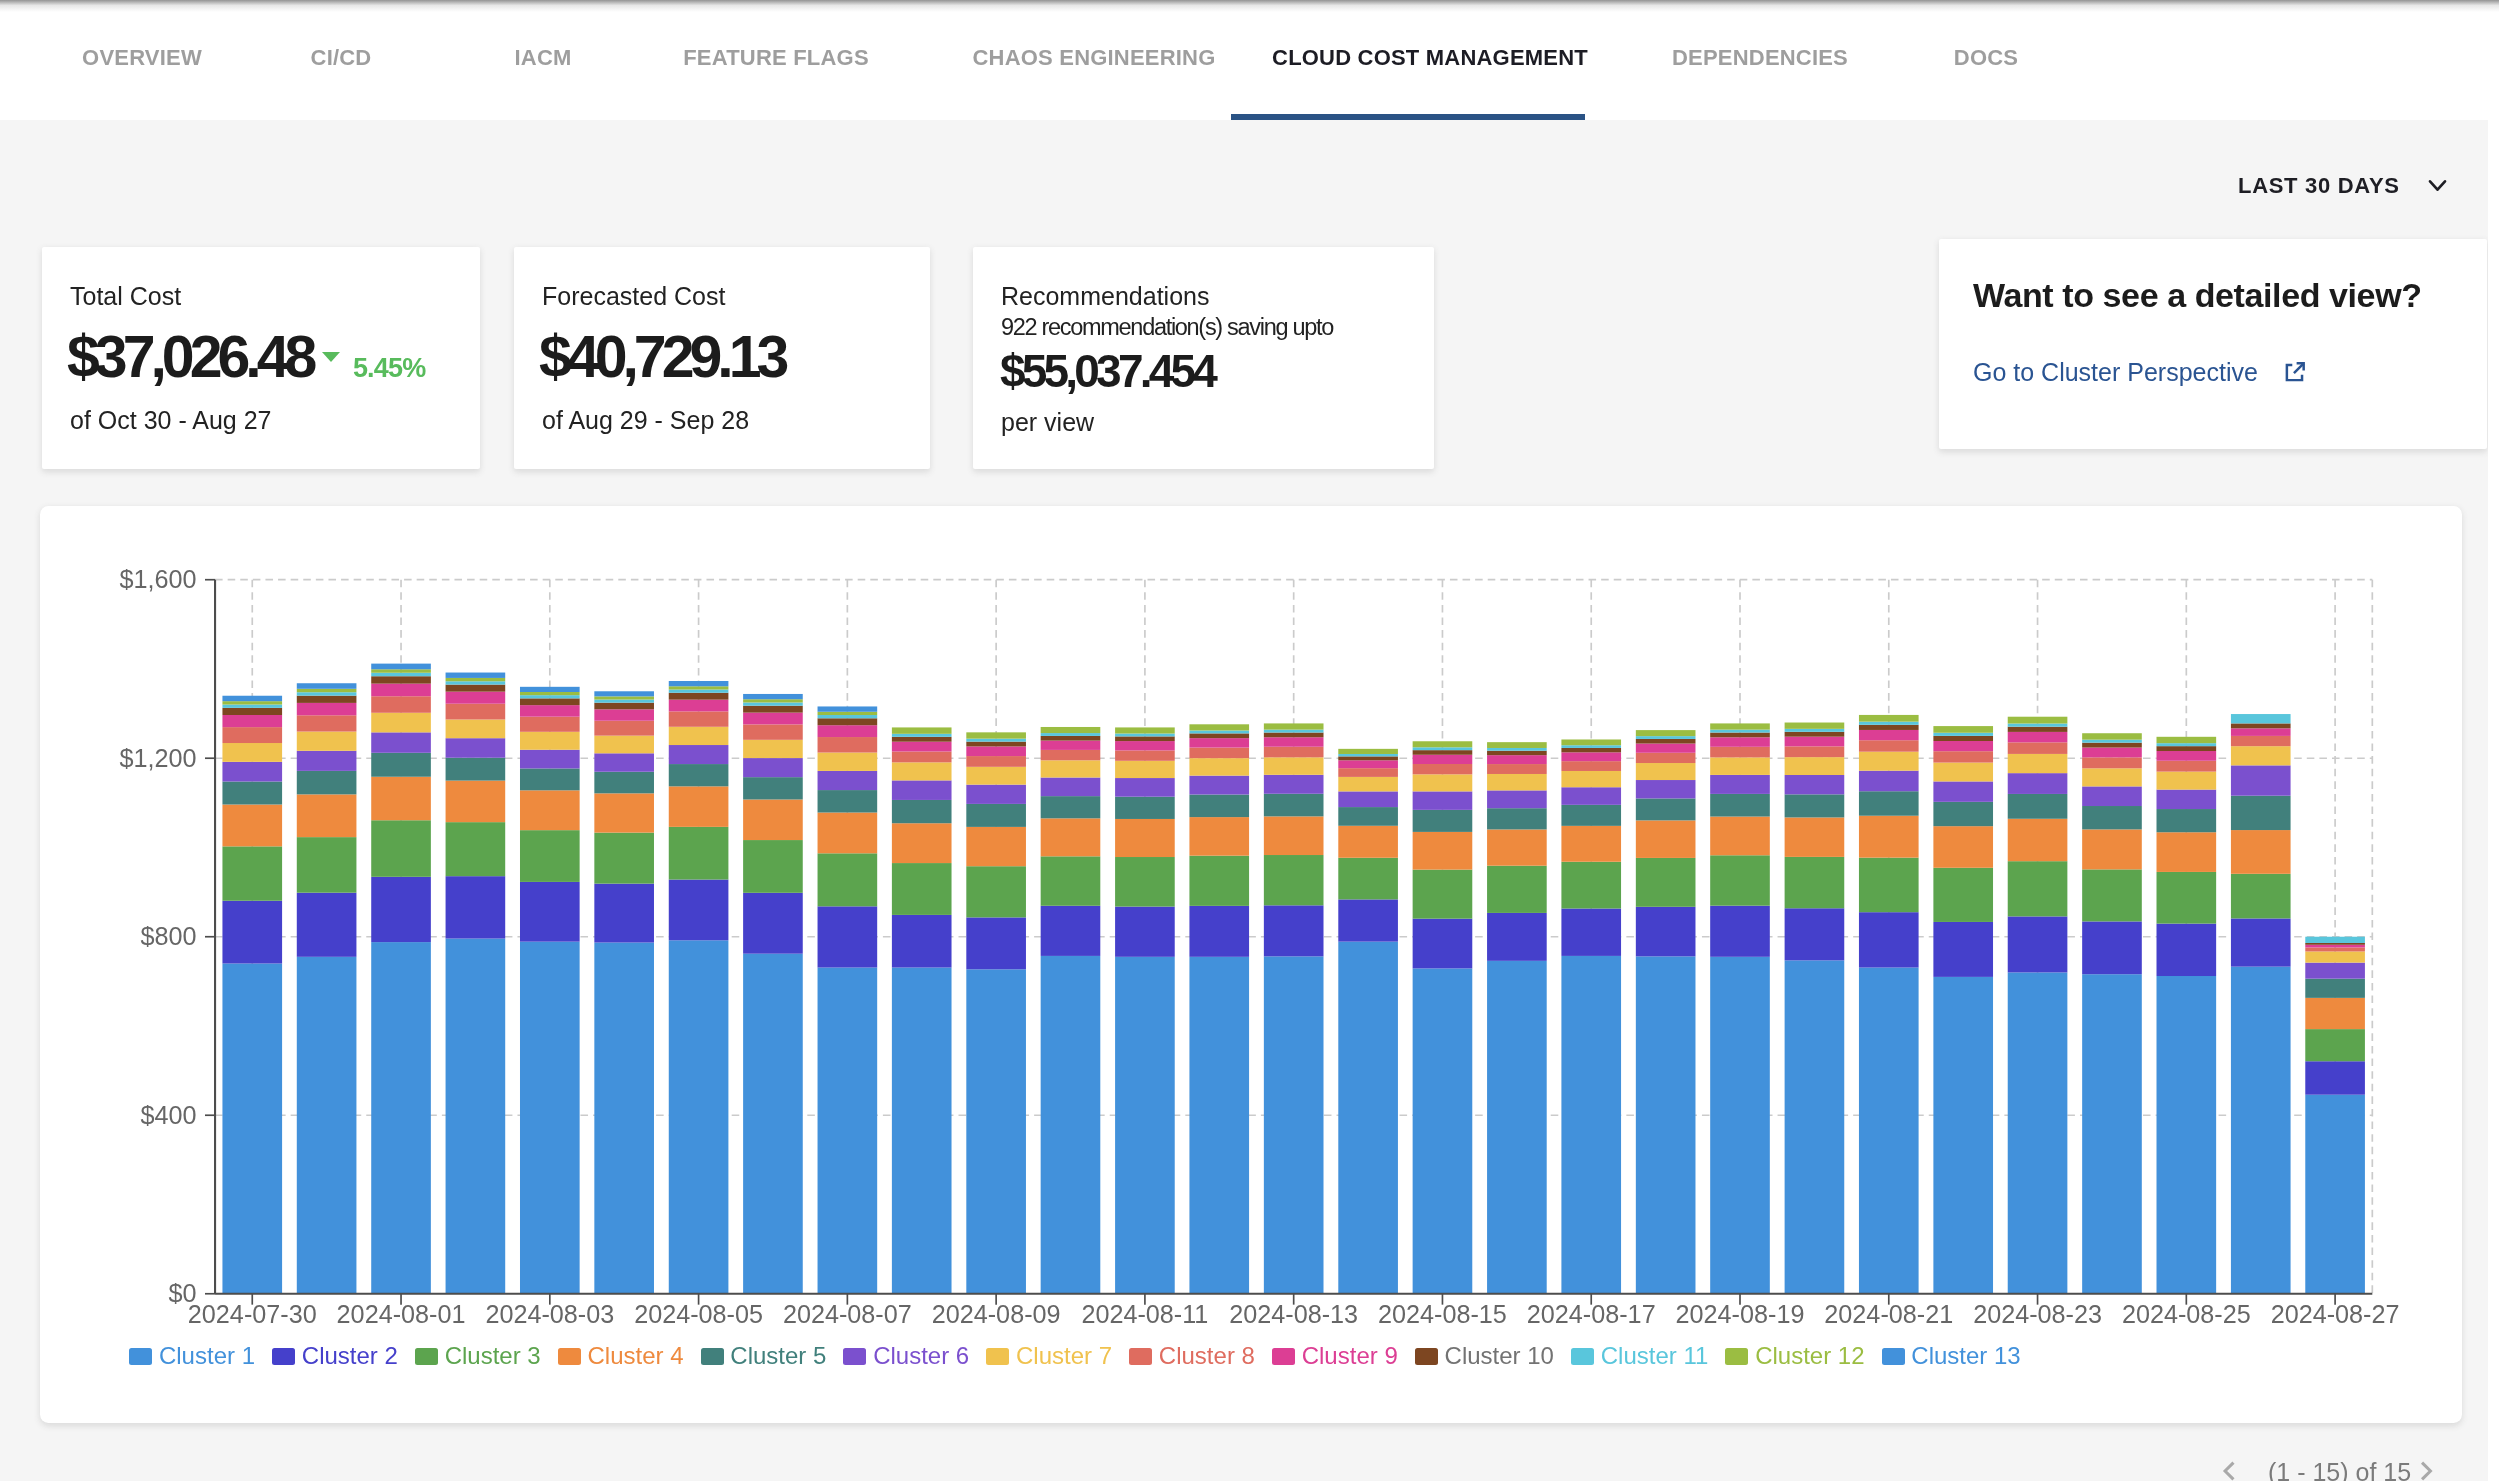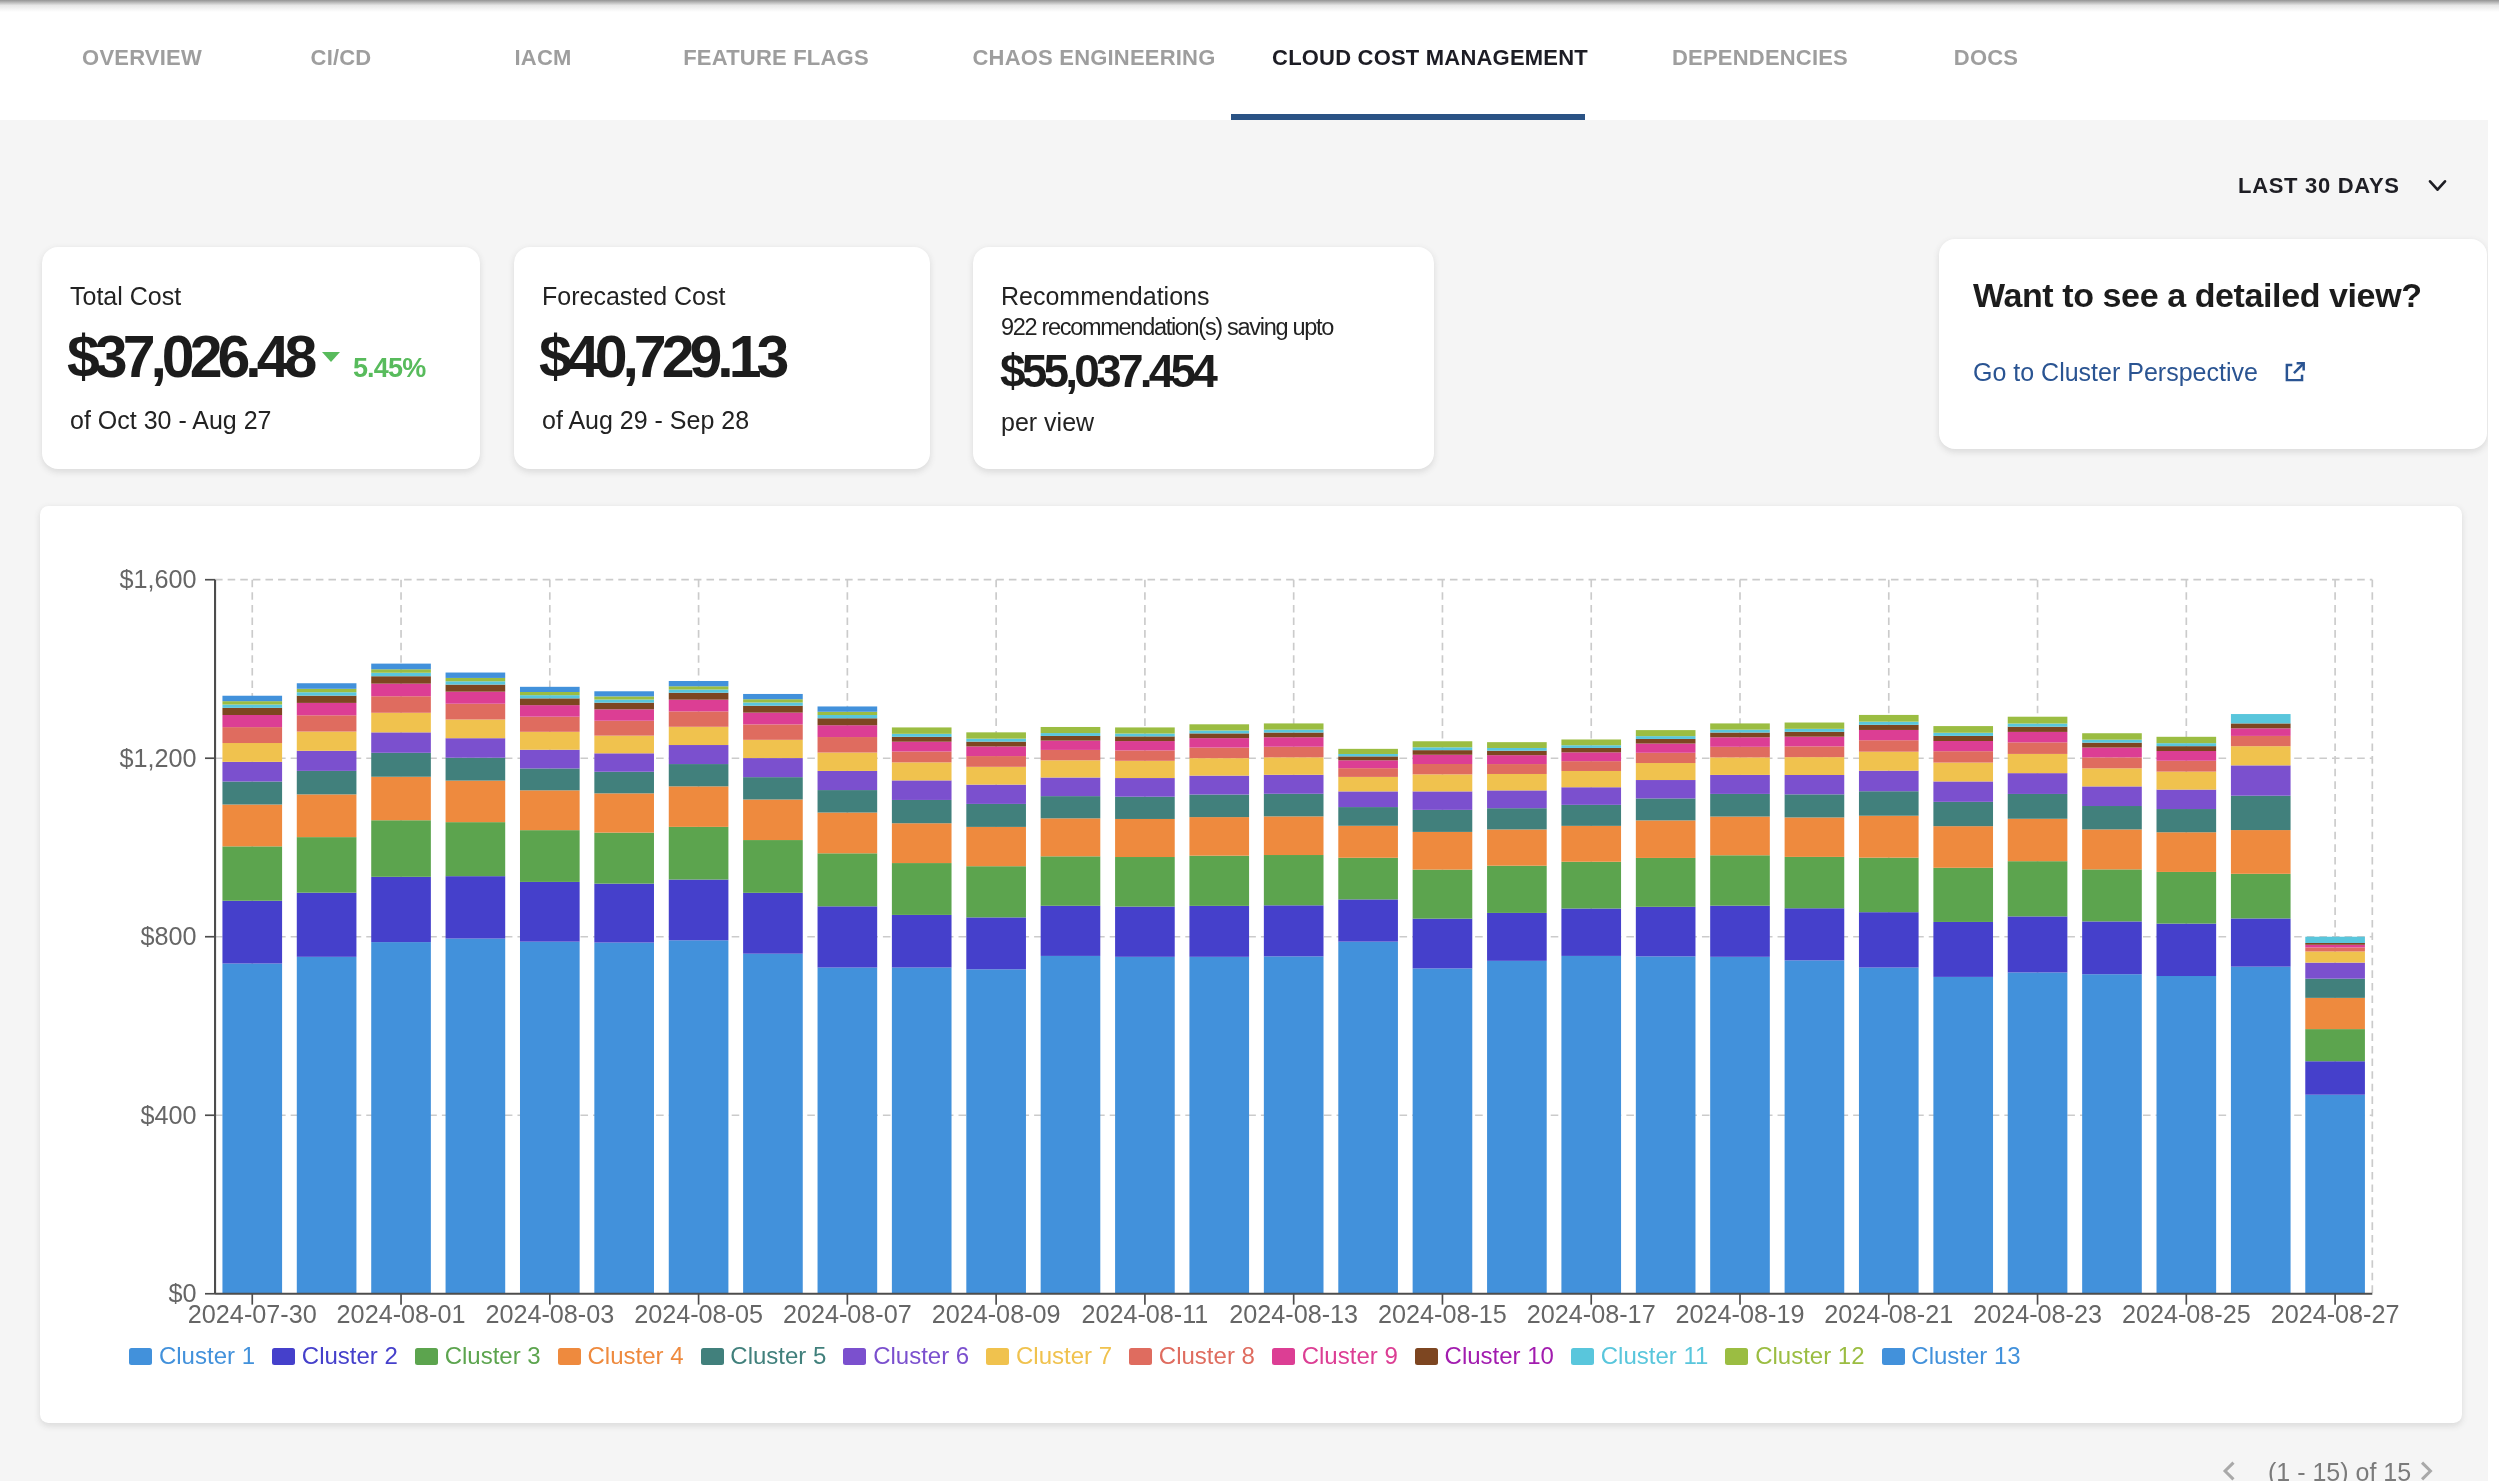--- a/index.html
+++ b/index.html
@@ -5,21 +5,21 @@
 html,body{width:2500px;height:1482px;overflow:hidden;background:#f5f5f5;
  font-family:"Liberation Sans",sans-serif;position:relative}
 .abs{position:absolute}
 .header{position:absolute;left:0;top:0;width:2500px;height:120px;background:#fff}
 .tab{position:absolute;top:45px;transform:translateX(-50%);font-size:22px;font-weight:bold;
  letter-spacing:0.2px;color:#9e9e9e;white-space:nowrap}
 .tab.active{color:#1c1c24}
 .underline{position:absolute;left:1231px;top:114px;width:354px;height:5.9px;background:#2A5385}
 .topshadow{position:absolute;left:0;top:0;width:2500px;height:11.8px;
  background:linear-gradient(to bottom,rgba(60,60,60,.55),rgba(120,120,120,.18) 45%,rgba(255,255,255,0));}
-.card{position:absolute;background:#fff;border-radius:16px;box-shadow:0 2.5px 6.7px rgba(80,80,80,.16)}
+.card{position:absolute;background:#fff;border-radius:2px;box-shadow:0 2.5px 6.7px rgba(80,80,80,.16)}
 .ctitle{position:absolute;left:28px;top:35px;font-size:25px;color:#222}
 .bignum{position:absolute;left:25px;top:76px;font-size:59px;font-weight:bold;color:#1c1c1c;letter-spacing:-5px;white-space:nowrap}
 .mednum{position:absolute;left:27px;top:97px;font-size:46px;font-weight:bold;color:#1c1c1c;letter-spacing:-3.8px}
 .csub{position:absolute;left:28px;top:159px;font-size:25px;color:#222}
 .green{color:#58BB5C;font-size:27px;letter-spacing:-0.8px;font-weight:bold}
 .tri{display:inline-block;width:0;height:0;border-left:9.2px solid transparent;border-right:9.2px solid transparent;
  border-top:10px solid #58BB5C;vertical-align:middle;margin:0 12.6px 8.4px 10px}
 .last30{position:absolute;top:173px;left:2238px;font-size:22px;font-weight:bold;letter-spacing:0.7px;color:#1e1e24;white-space:nowrap}
 .li{display:inline-flex;align-items:center;margin:0 6.7px}
 .sw{width:23px;height:17px;border-radius:2.5px;display:inline-block;margin-right:6.7px}
@@ -547,21 +547,21 @@
 <span class="li">
       <span class="sw" style="background:#DF6C5F"></span>
       <span class="lt" style="color:#DF6C5F">Cluster 8</span>
     </span>
 <span class="li">
       <span class="sw" style="background:#DC3E94"></span>
       <span class="lt" style="color:#DC3E94">Cluster 9</span>
     </span>
 <span class="li">
       <span class="sw" style="background:#7D4621"></span>
-      <span class="lt" style="color:#a21caf">Cluster 10</span>
+      <span class="lt" style="color:#737373">Cluster 10</span>
     </span>
 <span class="li">
       <span class="sw" style="background:#59C6DC"></span>
       <span class="lt" style="color:#59C6DC">Cluster 11</span>
     </span>
 <span class="li">
       <span class="sw" style="background:#9BBD42"></span>
       <span class="lt" style="color:#9BBD42">Cluster 12</span>
     </span>
 <span class="li">

